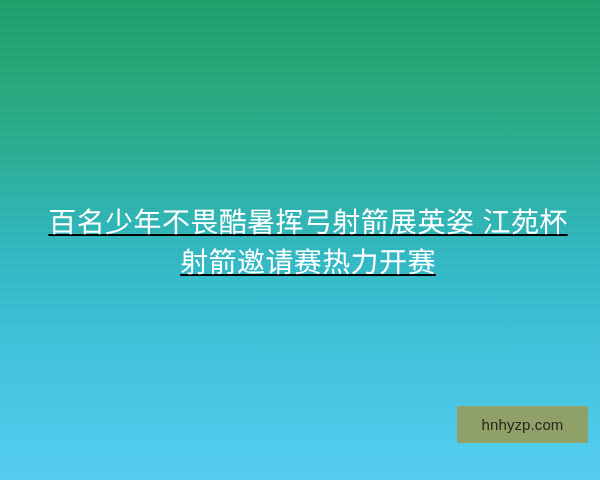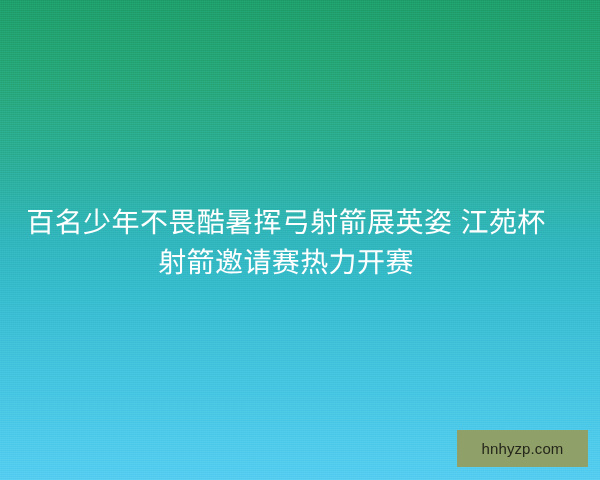--- a/index.html
+++ b/index.html
@@ -55,41 +55,43 @@
   }
 
   
   .headline-wrap {
     position: absolute;
     left: 16px;
     right: 0;
     top: 203px;
     display: flex;
     flex-direction: column;
+    align-items: center;
+    text-decoration: underline;
   }
 
   .headline {
     margin: 0;
     width: 540px;
     text-align: center;
     color: #ffffff;
     font-family: "Liberation Sans", "DejaVu Sans", sans-serif;
     font-size: 28px;
     font-weight: 400;
     line-height: 40px;
     letter-spacing: .4px;
     white-space: pre-wrap;
     word-break: break-word;
   }
 
   
   .watermark {
     position: absolute;
     left: 457px;
-    top: 430px;
+    top: 406px;
     width: 131px;
     height: 37px;
     background: #8fa068;
     display: flex;
     align-items: center;
     justify-content: center;
   }
 
   .watermark-text {
     color: #26271c;

